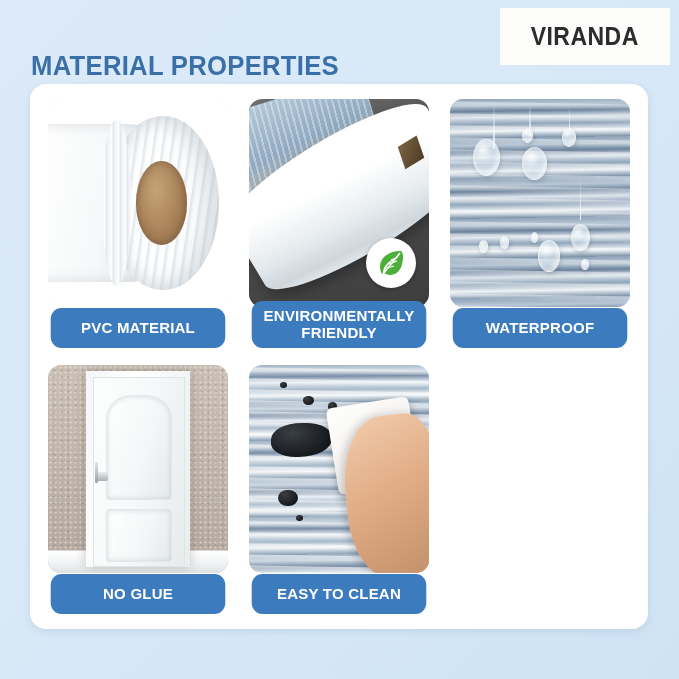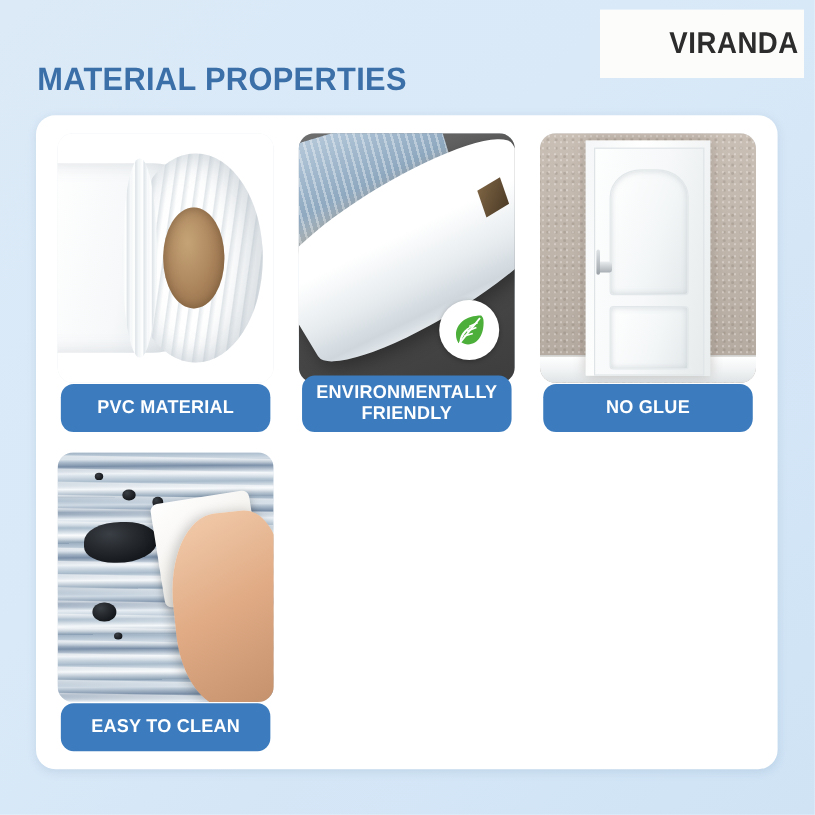--- a/index.html
+++ b/index.html
@@ -20,21 +20,21 @@
   
   .brand-box {
     position: absolute;
     left: 500px;
     top: 8px;
     width: 170px;
     height: 57px;
     background: #fcfcfa;
     display: flex;
     align-items: center;
-    justify-content: flex-end;
+    justify-content: center;
   }
   .brand-text {
     font-family: "Liberation Sans", sans-serif;
     font-weight: bold;
     font-size: 25px;
     letter-spacing: 0.5px;
     color: #2c2c2c;
     transform: scaleX(0.92);
   }
 
@@ -48,21 +48,21 @@
     letter-spacing: 0.3px;
     color: #3a6fa8;
     transform: scaleX(0.95);
     transform-origin: left center;
   }
 
   
   .card {
     position: absolute;
     left: 30px;
-    top: 96px;
+    top: 84px;
     width: 618px;
     height: 545px;
     background: #ffffff;
     border-radius: 16px;
     box-shadow: 0 2px 7px rgba(120,150,180,0.22);
   }
 
   .grid {
     position: absolute;
     left: 18px;
@@ -365,20 +365,40 @@
             <path d="M27 5C14 5 6 12 6 21c0 3 1 5 2 7l1-1c0-7 6-13 14-15-6 3-11 8-13 15 2 1 4 2 6 2 9 0 13-9 13-18 0-2 0-4-2-6z" fill="#4caf3a"></path>
             <path d="M9 28 L26 7" stroke="#ffffff" stroke-width="1.6" fill="none"></path>
             <path d="M13 22 L20 20 M15 18 L23 15 M17 14 L24 11" stroke="#ffffff" stroke-width="1.3" fill="none"></path>
           </svg>
         </div>
       </div>
       <div class="caption two-line">ENVIRONMENTALLY FRIENDLY</div>
     </div>
 
 
+    <div class="tile">
+      <div class="tile-photo">
+        <div class="stripe-tex"></div>
+        <div class="trail" style="left:24%;top:2%;height:22%;"></div>
+        <div class="trail" style="left:44%;top:2%;height:16%;"></div>
+        <div class="trail" style="left:66%;top:3%;height:14%;"></div>
+        <div class="trail" style="left:72%;top:38%;height:20%;"></div>
+        <div class="drop" style="left:13%;top:19%;width:15%;height:18%;"></div>
+        <div class="drop" style="left:40%;top:23%;width:14%;height:16%;"></div>
+        <div class="drop" style="left:62%;top:14%;width:8%;height:9%;"></div>
+        <div class="drop" style="left:40%;top:14%;width:6%;height:7%;"></div>
+        <div class="drop" style="left:49%;top:68%;width:12%;height:15%;"></div>
+        <div class="drop" style="left:67%;top:60%;width:11%;height:13%;"></div>
+        <div class="drop" style="left:16%;top:68%;width:5%;height:6%;"></div>
+        <div class="drop" style="left:28%;top:66%;width:5%;height:6%;"></div>
+        <div class="drop" style="left:45%;top:64%;width:4%;height:5%;"></div>
+        <div class="drop" style="left:73%;top:77%;width:4%;height:5%;"></div>
+      </div>
+      <div class="caption">WATERPROOF</div>
+    </div>
 
     <div class="tile">
       <div class="tile-photo">
         <div class="door-bg"></div>
         <div class="wall-tex"></div>
         <div class="baseboard"></div>
         <div class="door-frame">
           <div class="door-leaf">
             <div class="panel panel-top"></div>
             <div class="panel panel-bot"></div>

